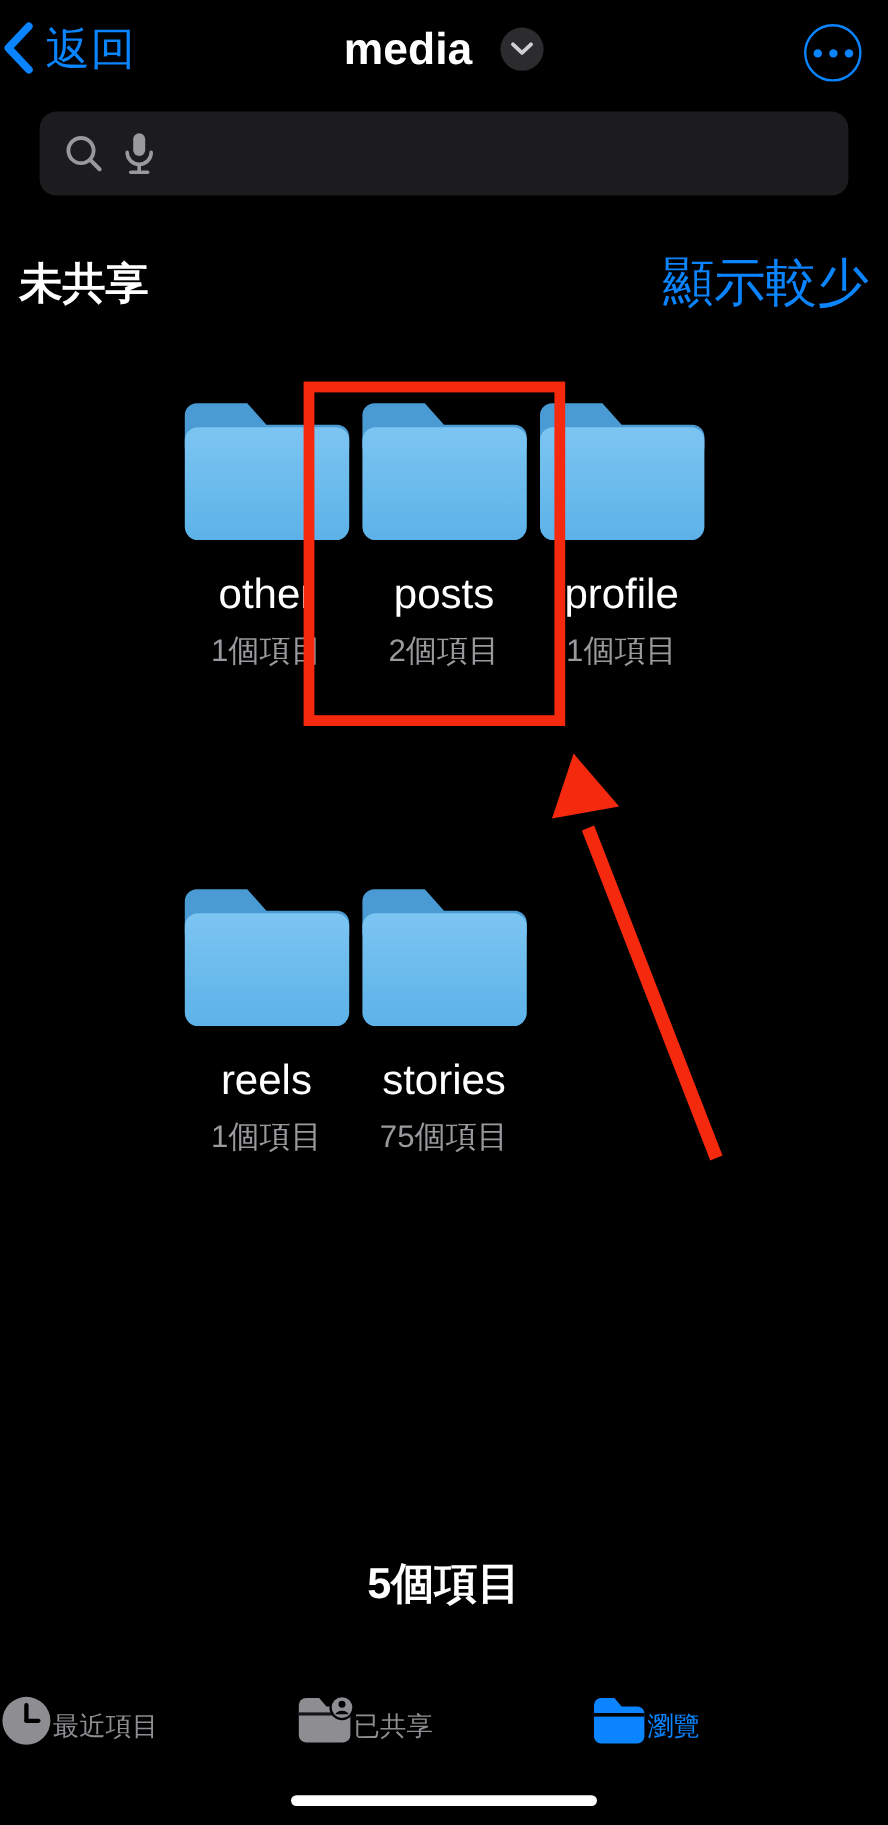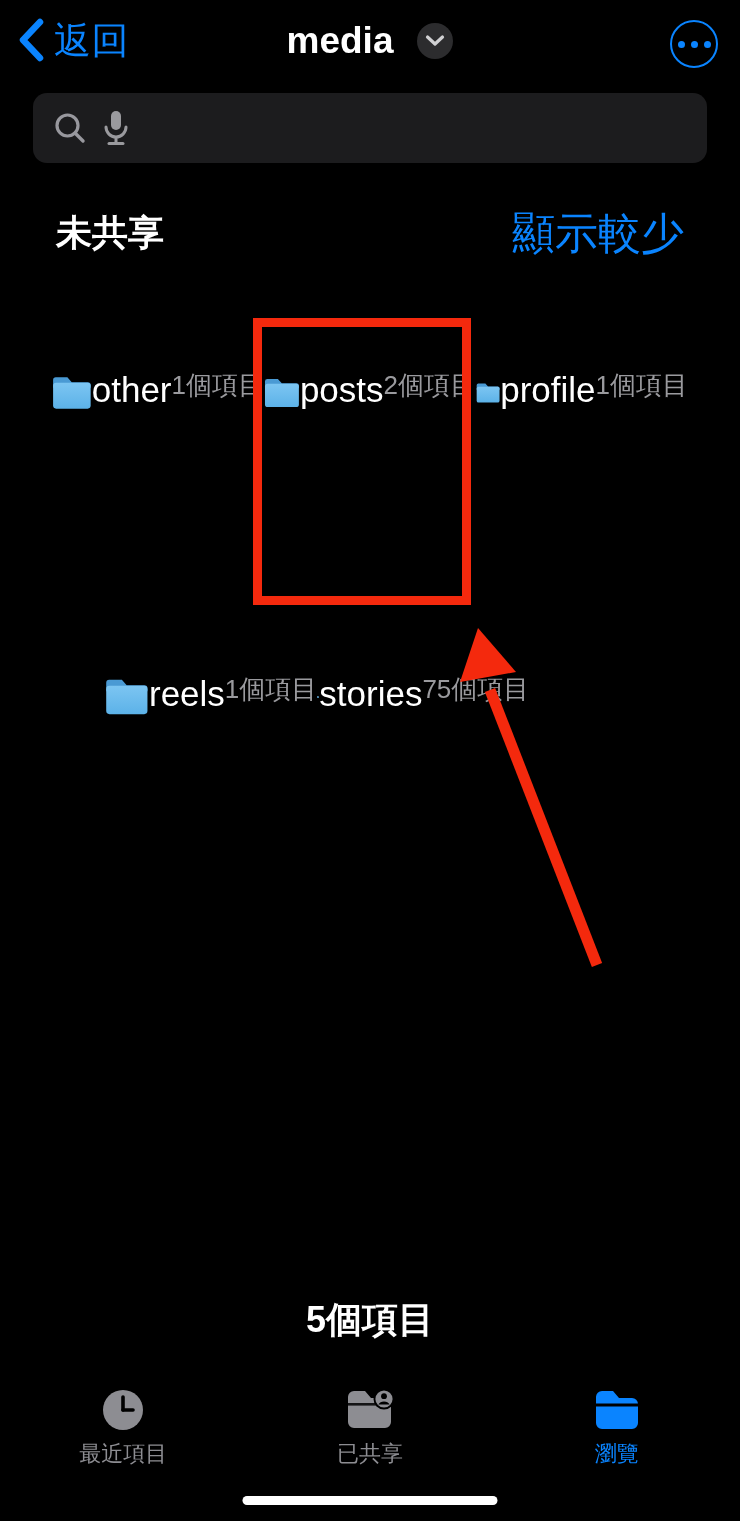--- a/index.html
+++ b/index.html
@@ -22,21 +22,21 @@
   
   #navbar {
     position: absolute;
     top: 0; left: 0;
     width: 740px;
     height: 88px;
   }
 
   #back-button {
     position: absolute;
-    left: 18px;
+    left: 2px;
     top: 18px;
     display: flex;
     align-items: center;
     gap: 10px;
     cursor: pointer;
   }
   #back-chevron { display: block; }
   #back-label {
     color: #0a84ff;
     font-size: 37px;
@@ -116,22 +116,21 @@
 
   
   #section-header {
     position: absolute;
     left: 0; right: 0;
     top: 208px;
     height: 56px;
     display: flex;
     align-items: center;
     justify-content: space-between;
-    padding: 0 56px;
-    font-family: Liberation Mono, monospace;
+    padding: 0 16px;
   }
   #section-title {
     color: #ffffff;
     font-size: 36px;
     font-weight: bold;
     line-height: 1;
   }
   #show-less-button {
     color: #0a84ff;
     font-size: 43px;
@@ -147,20 +146,21 @@
     width: 740px;
   }
   .grid-row {
     display: flex;
     width: 740px;
   }
   .grid-row.row-2 { margin-top: 150px; }
   .folder-cell {
     width: 212px;
     display: flex;
+    flex-direction: column;
     align-items: center;
     cursor: pointer;
   }
   .folder-cell.spacer { visibility: hidden; pointer-events: none; }
   .folder-icon { margin-top: 32px; }
   .folder-name {
     color: #ffffff;
     font-size: 35px;
     line-height: 1;
     margin-top: 24px;
@@ -210,21 +210,21 @@
     position: absolute;
     left: 0;
     top: 1375px;
     width: 740px;
     height: 105px;
     display: flex;
   }
   .tab-item {
     flex: 1 1 0;
     display: flex;
-    flex-direction: column;
+    flex-direction: row;
     align-items: center;
     justify-content: flex-start;
     padding-top: 12px;
     cursor: pointer;
   }
   .tab-icon { height: 46px; display: flex; align-items: center; }
   .tab-label {
     font-size: 22px;
     margin-top: 10px;
     line-height: 1;

